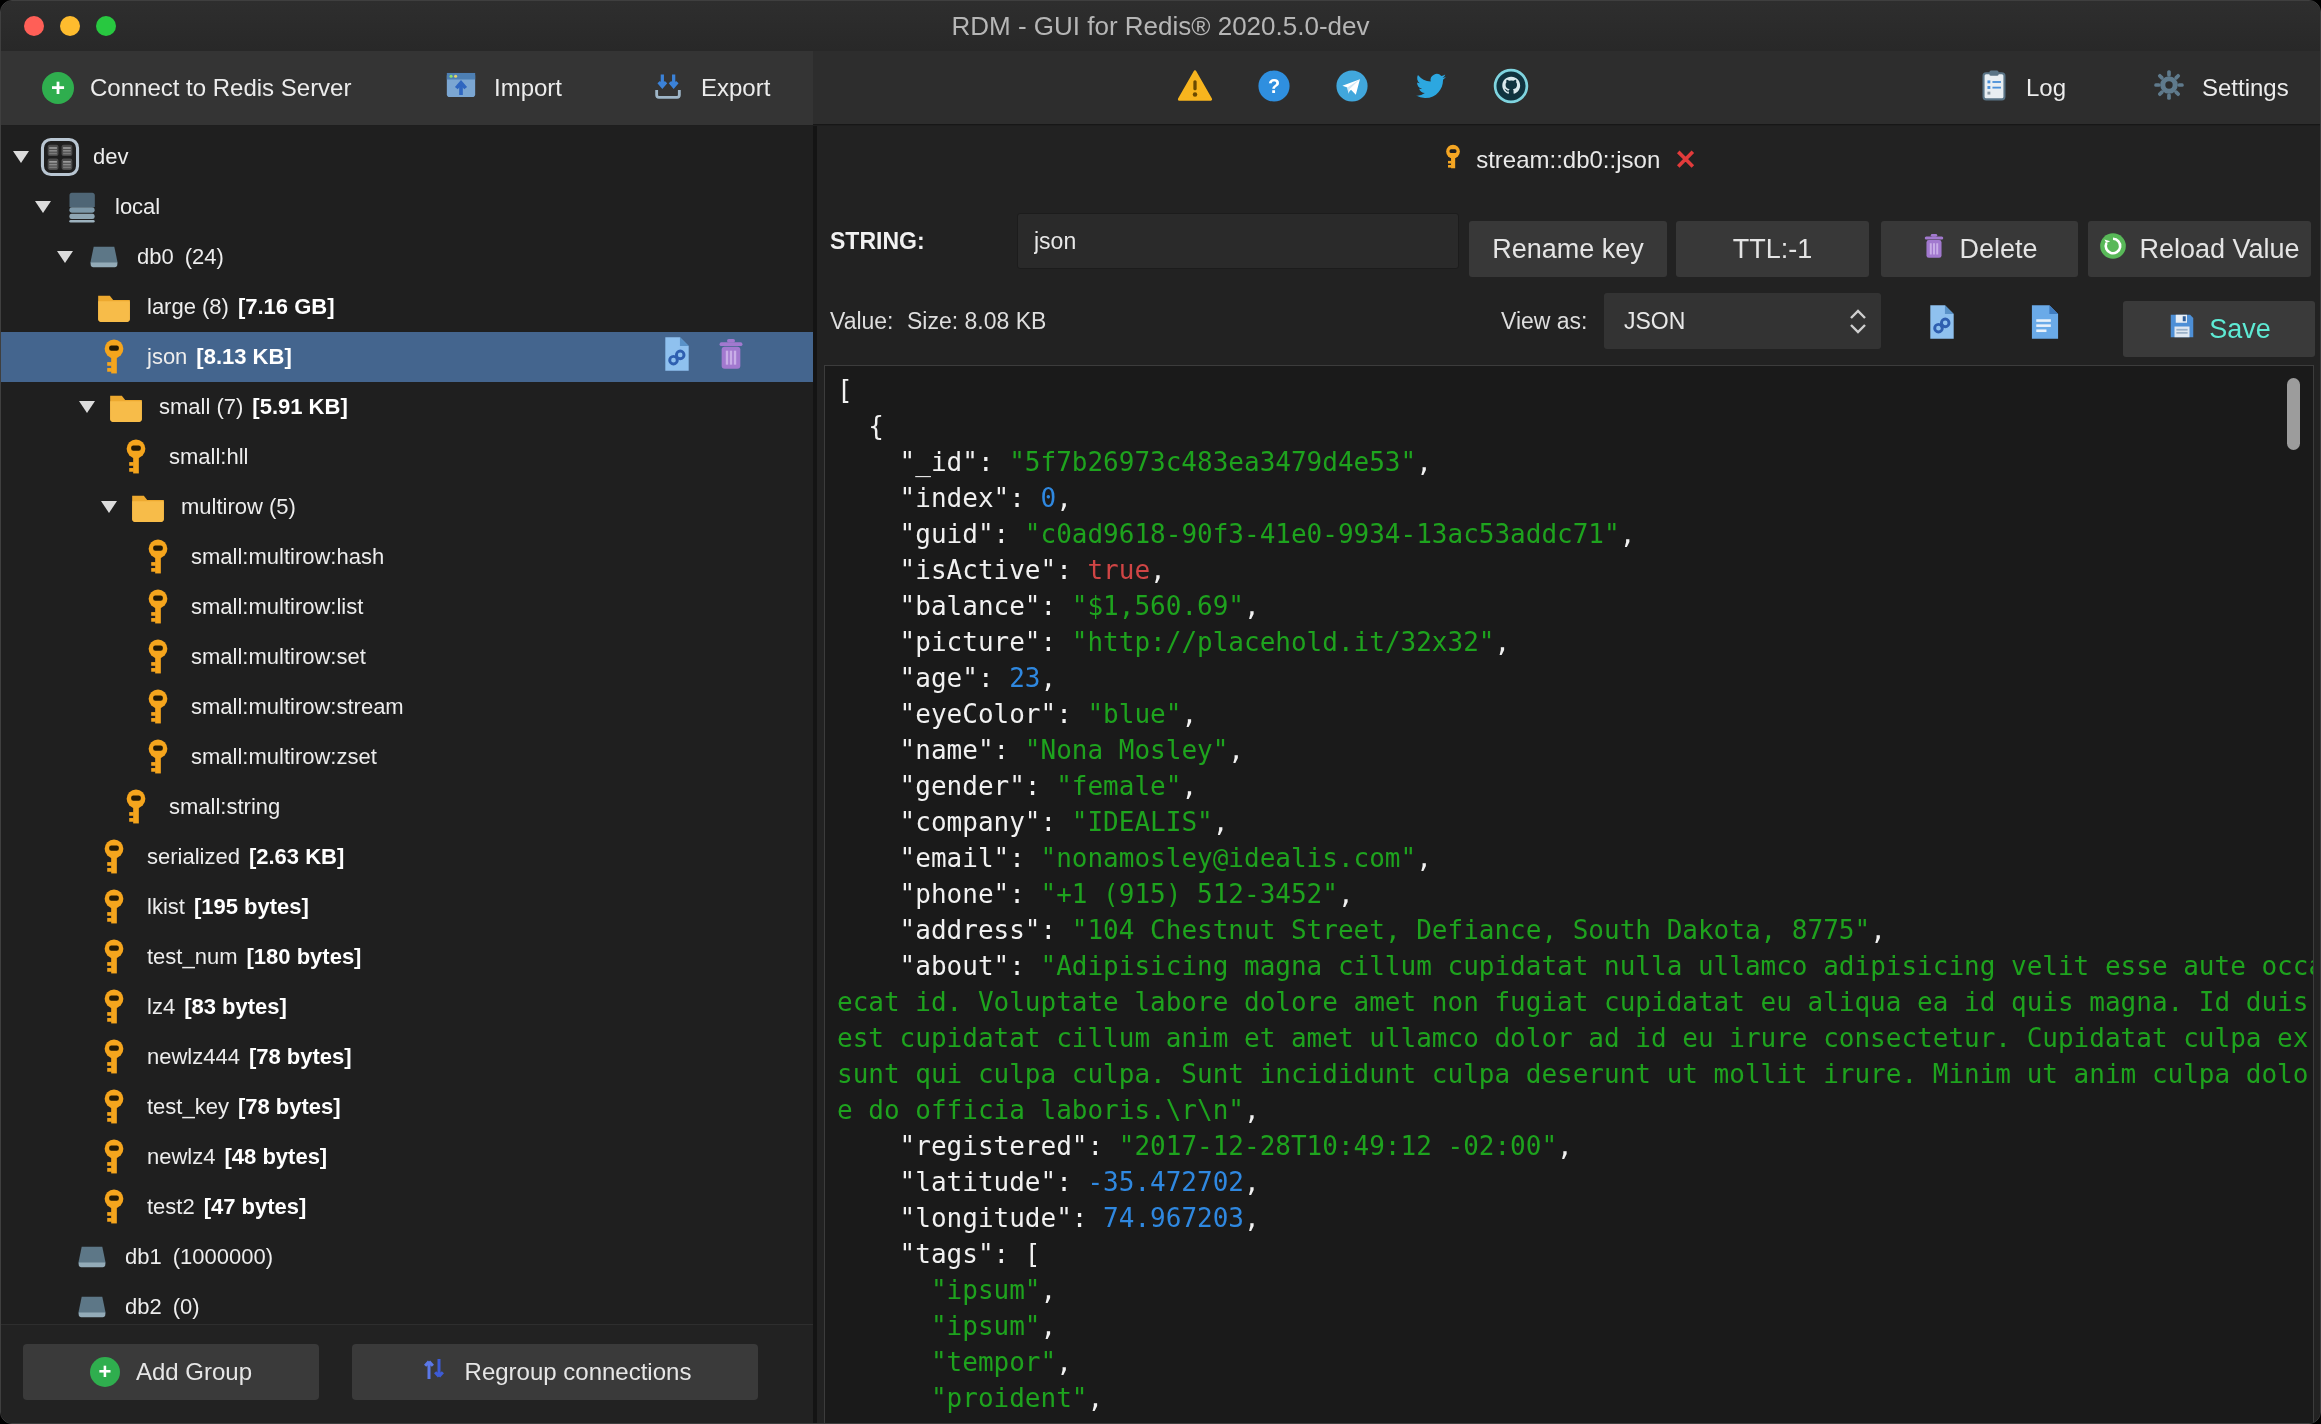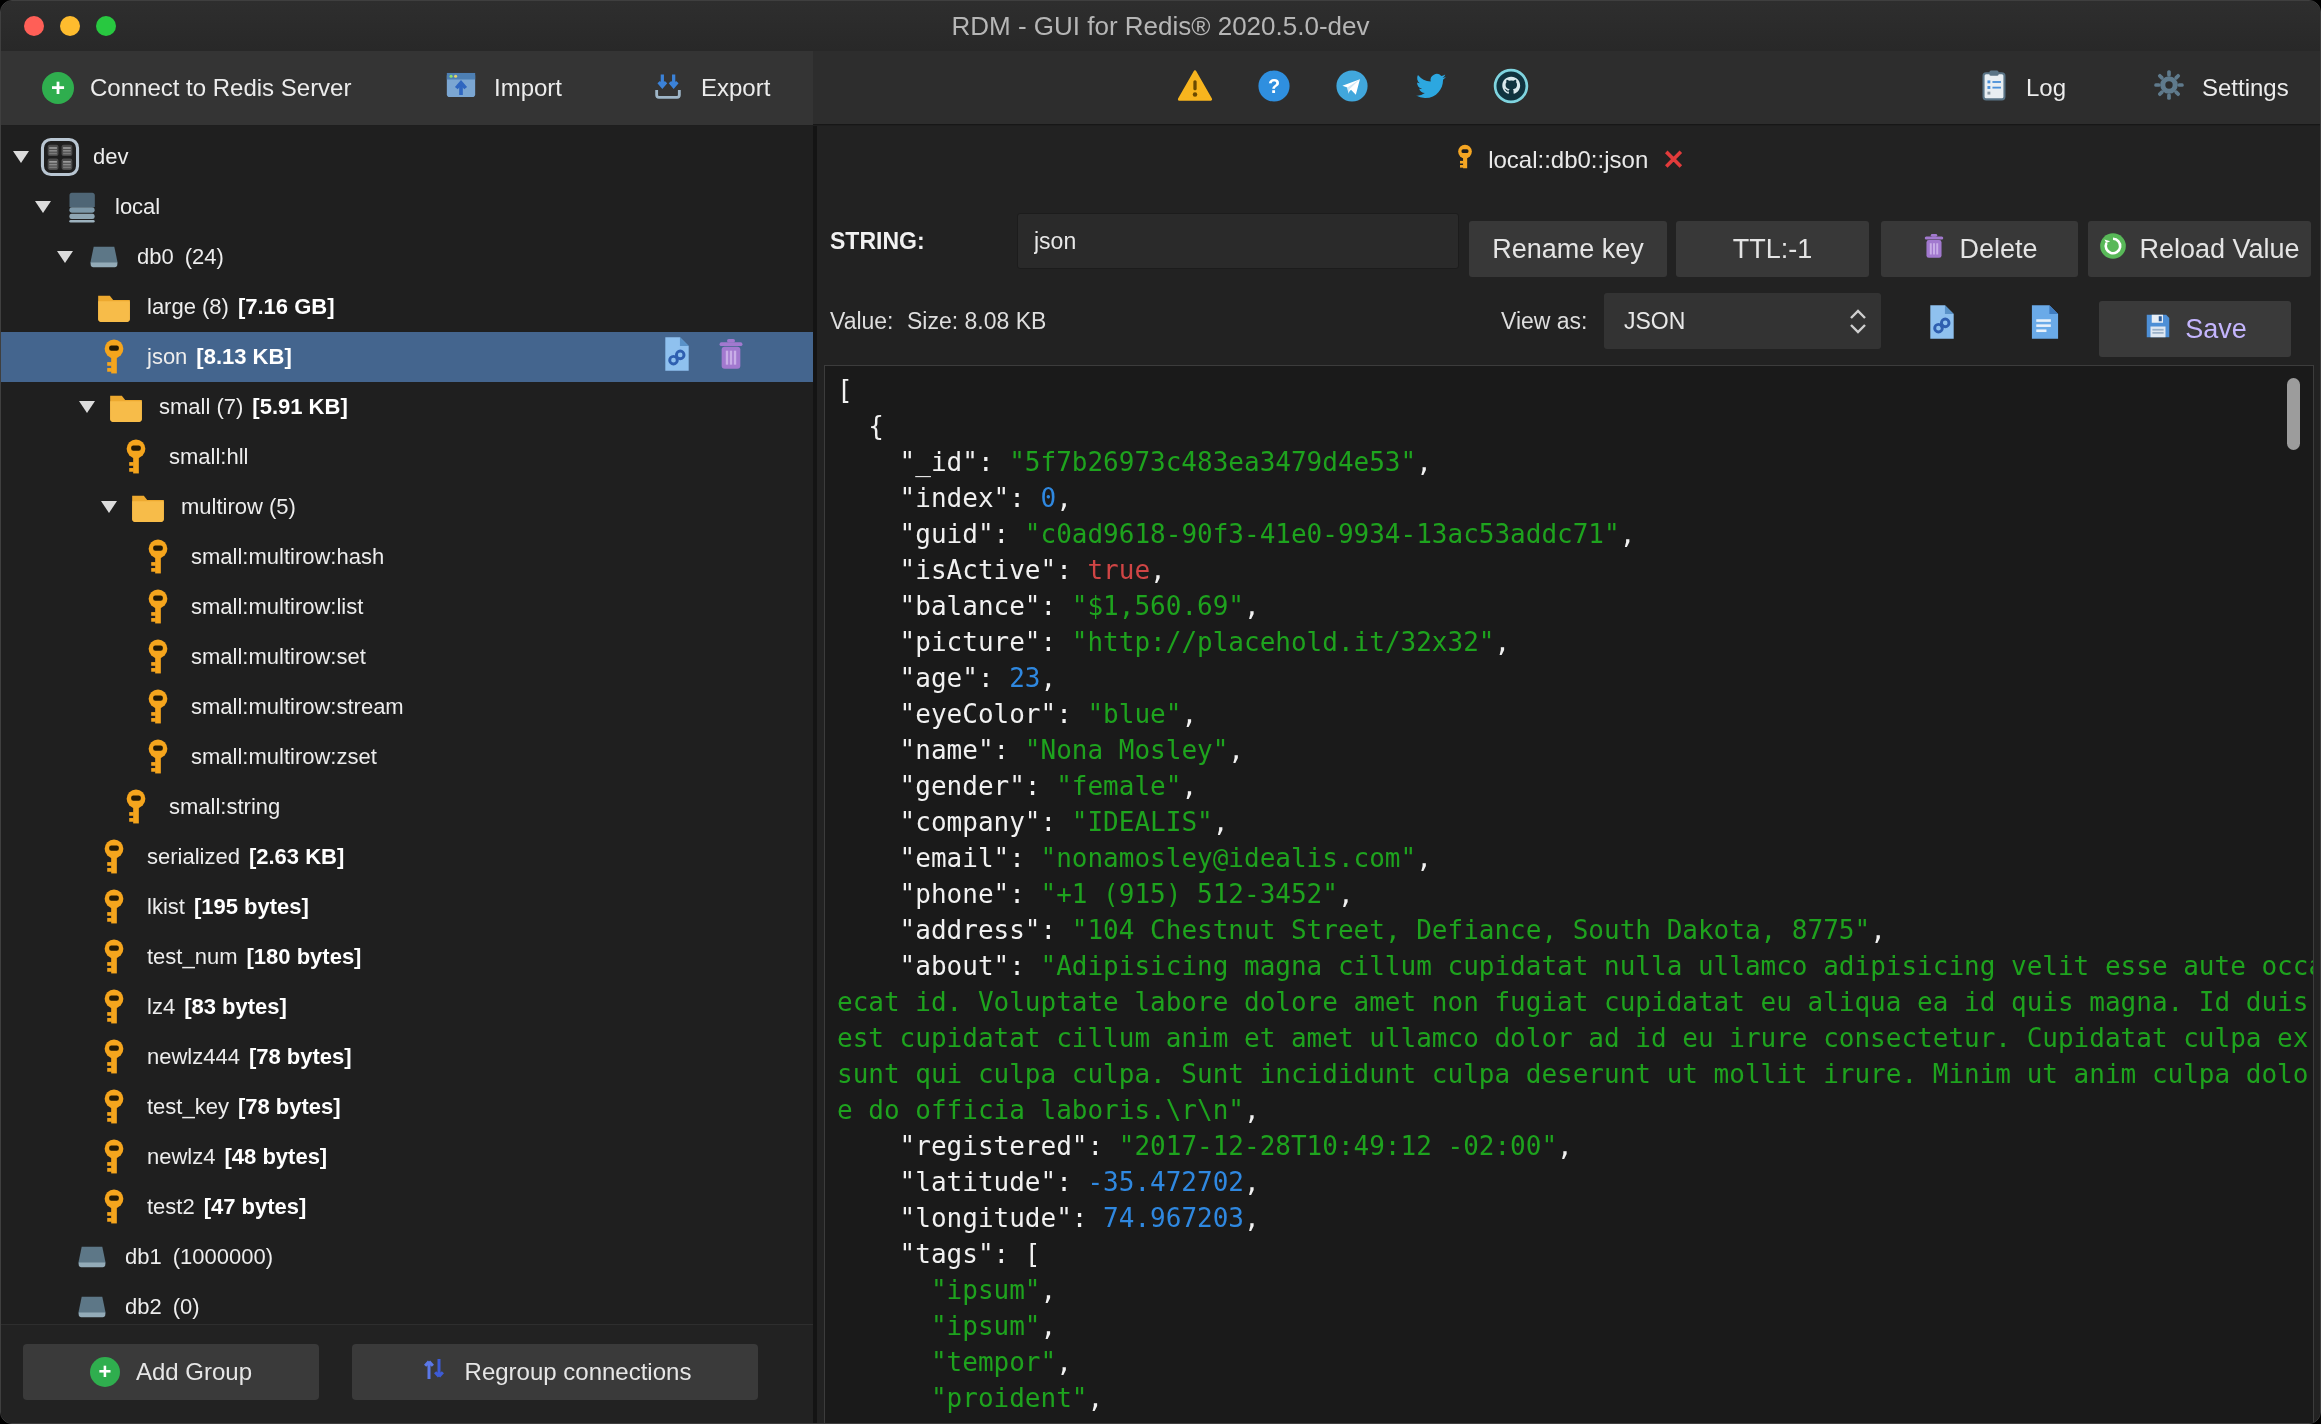--- a/index.html
+++ b/index.html
@@ -55,21 +55,21 @@
   .tab-close { color:#e23b3b; font-weight:700; font-size:27px; margin-left:4px; }
 
   .row1, .row2 { position:absolute; left:0; width:100%; height:56px; }
   .row1 { top:87px; } .row2 { top:167px; }
   .hlabel { position:absolute; top:0; height:56px; line-height:56px; color:#dedede; font-size:23px; }
   .bold { font-weight:700; color:#f2f2f2; }
   .key-input { position:absolute; top:0; height:56px; background:#2a2a2a; border:1px solid #1c1c1c;
     border-radius:3px; color:#e8e8e8; font-size:23px; padding:0 16px; font-family:"Liberation Sans",sans-serif; }
   .mbtn { position:absolute; top:8px; height:56px; background:#383838; border-radius:3px; border:none;
     color:#e4e4e4; font-size:27px; display:flex; align-items:center; justify-content:center; gap:12px; }
-  .mbtn.disabled { color:#c4b5fd; background:#3a3a3a; }
+  .mbtn.disabled { color:#5eead4; background:#3a3a3a;margin-left:24px; }
   .dropdown { position:absolute; top:0; height:56px; background:#333; border-radius:3px;
     display:flex; align-items:center; color:#e8e8e8; font-size:23px; padding:0 14px 0 20px; }
   .dd-text { flex:1; }
   .chev { display:flex; flex-direction:column; gap:3px; align-items:center; }
   .hicon { position:absolute; top:10px; }
 
   
   .json-panel { position:absolute; left:7px; top:239px; width:1490px; bottom:0;
     background:#1a1a1a; border:1px solid #3c3c3c; border-bottom:none; overflow:hidden; }
   .code { padding:6px 0 0 12px; }
@@ -567,21 +567,21 @@
   <div class="main">
     <div class="tabbar">
       <div class="tab">
         <span><svg width="26" height="26" viewBox="0 0 24 24">
               <circle cx="12" cy="7" r="6.3" fill="#f5a623"></circle>
               <rect x="8.8" y="4.8" width="6.4" height="3.6" rx="1.4" fill="#1e1e1e"></rect>
               <rect x="10.2" y="12" width="3.8" height="10.4" fill="#f5a623"></rect>
               <rect x="7.4" y="15.6" width="3" height="2.4" fill="#f5a623"></rect>
               <rect x="7.4" y="19.4" width="3" height="2.4" fill="#f5a623"></rect>
             </svg></span>
-        <span>local::db0::json</span>
+        <span>stream::db0::json</span>
         <span class="tab-close">✕</span>
       </div>
     </div>
 
     <div class="row1">
       <div class="hlabel bold" style="left:13px">STRING:</div>
       <input class="key-input" style="left: 200px; width: 442px;" value="json">
       <button class="mbtn" style="left:652px;width:198px">
           <span>Rename key</span>
         </button>

